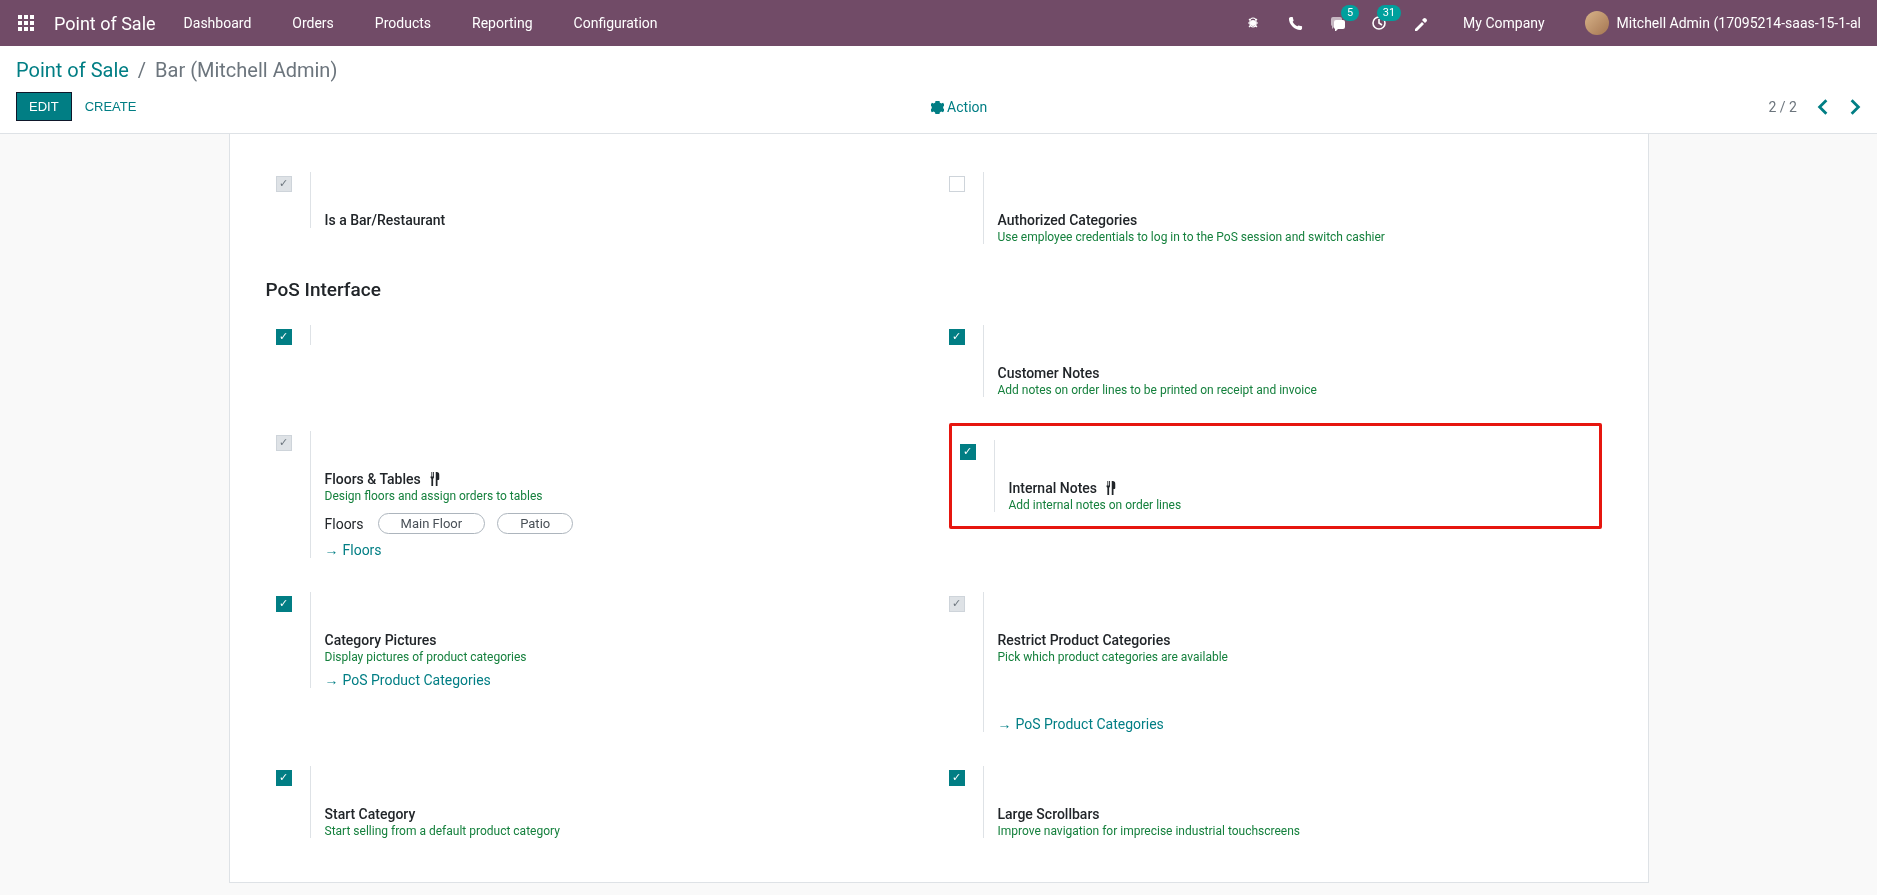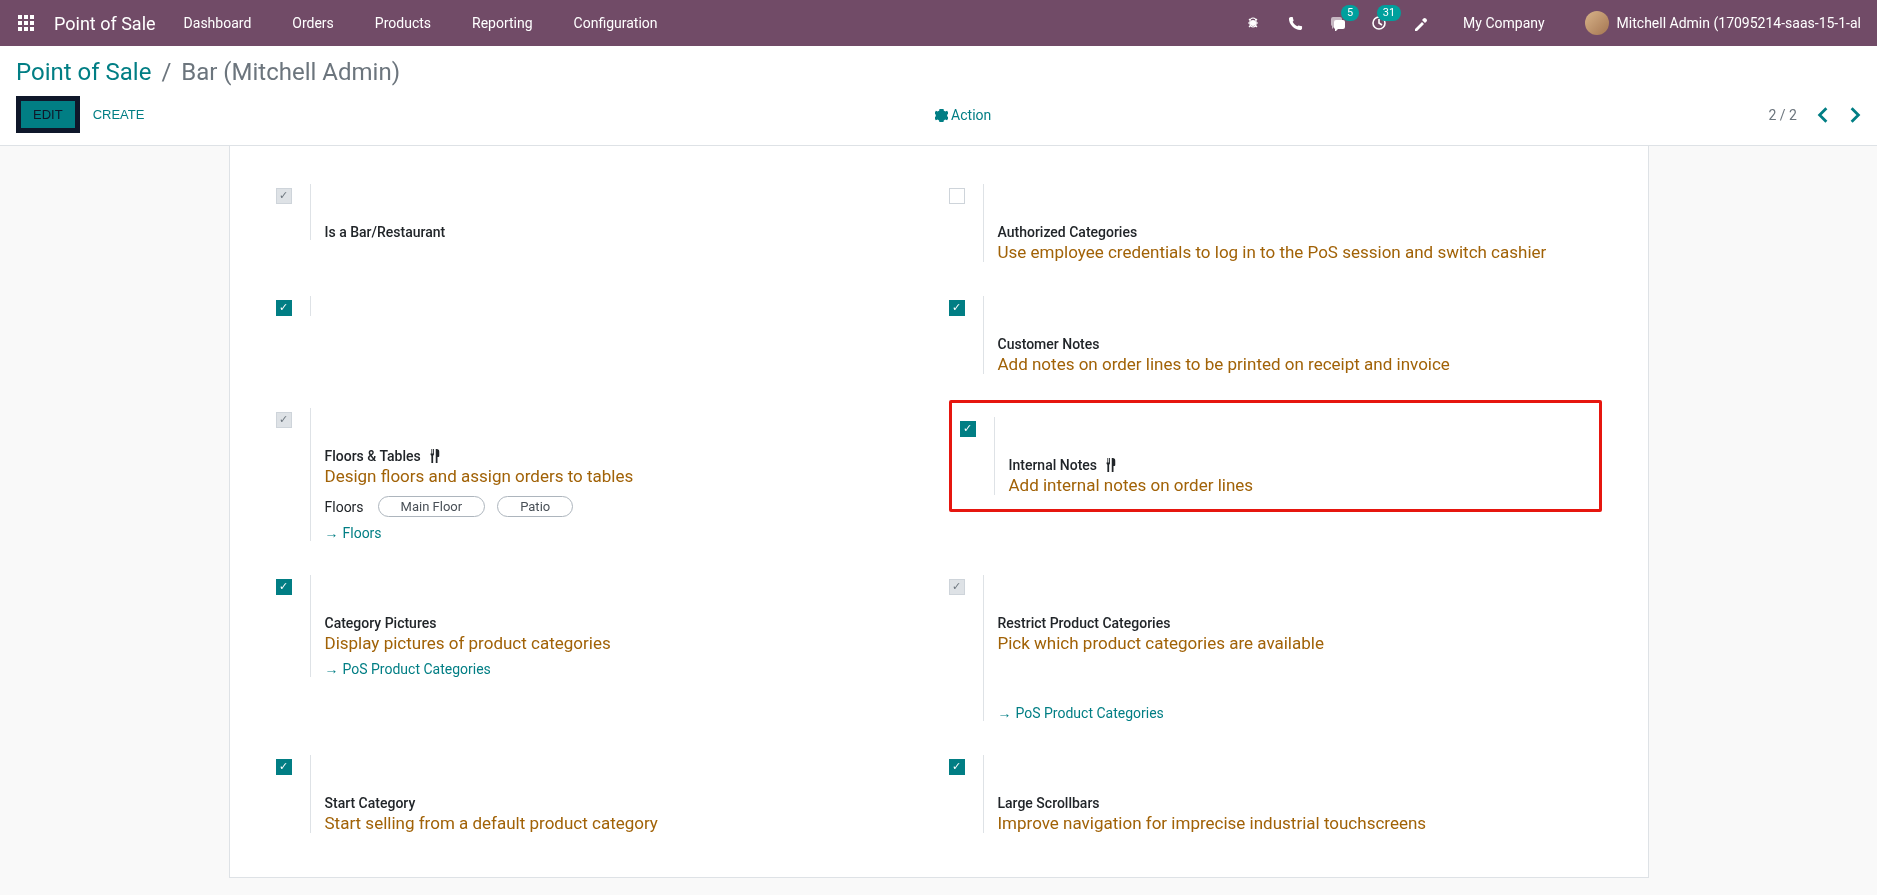--- a/index.html
+++ b/index.html
@@ -11,42 +11,42 @@
   .navbar .nav-item { margin-right: 41px; font-size: 14px; cursor:pointer;}
   .navbar .spacer { flex: 1; }
   .navbar .tray { display: flex; align-items: center; gap: 22px; }
   .navbar .tray .icon-btn { position: relative; cursor:pointer; display:flex; align-items:center; justify-content:center; width:20px; height:20px;}
   .navbar .badge { position: absolute; top: -8px; right: -12px; background:#00a09d; color:#fff; border-radius:10px; font-size:11px; padding:1px 6px; line-height:14px;}
   .navbar .company { margin-left: 10px; font-size:14px; cursor:pointer;}
   .navbar .user { display:flex; align-items:center; gap:8px; margin-left:18px; cursor:pointer;}
   .navbar .avatar { width:24px; height:24px; border-radius:50%; background: linear-gradient(135deg,#d8b48a,#a47551); display:inline-block;}
 
   .control-panel { background:#fff; border-bottom:1px solid #dee2e6; padding: 12px 16px 12px 16px; }
-  .breadcrumb { font-size: 24px; margin-bottom: 10px;}
+  .breadcrumb { font-size: 20px; margin-bottom: 10px;}
   .breadcrumb a { color:#017e84; text-decoration:none;}
   .breadcrumb .sep { color:#6c757d; margin:0 4px;}
   .breadcrumb .current { color:#6c757d;}
   .cp-bottom { display:flex; align-items:center; }
   .btn { display:inline-block; padding:6px 12px; font-size:13px; border:none; cursor:pointer; text-transform:uppercase;}
-  .btn-primary { background:#017e84; color:#0f172a; border:5px solid #0f172a; }
+  .btn-primary { background:#017e84; color:#ffffff; border:1px solid #0f172a; }
   .btn-secondary { background:transparent; color:#017e84; border:1px solid transparent;}
   .cp-center { flex:1; text-align:center; color:#017e84; cursor:pointer; font-size:14px;}
   .cp-right { display:flex; align-items:center; gap:20px; color:#6c757d;}
   .pager-arrow { cursor:pointer; color:#017e84; font-size:20px; }
 
   .sheet { background:#fff; max-width:1420px; margin: 0 auto; border:1px solid #dee2e6; border-top:none; padding: 24px 36px; min-height:700px;}
   .row { display:flex; }
   .col { flex:1; padding: 6px 10px; }
 
   .setting-item { display:flex; align-items:flex-start; padding: 8px 0 14px 0; }
   .setting-item .cb-col { width:28px; padding-top:2px;}
   .setting-item .divider { width:1px; background:#dee2e6; align-self:stretch; margin:0 14px 0 6px;}
   .setting-item .content { flex:1; }
   .setting-item .title { font-weight:500; color:#212529; font-size:14px; display:flex; align-items:center; gap:6px;margin-top:40px;}
-  .setting-item .desc { color:#a16207; font-size:17px; margin-top:2px;}
+  .setting-item .desc { color:#15803d; font-size:12px; margin-top:2px;}
 
   .checkbox { width:16px; height:16px; display:inline-flex; align-items:center; justify-content:center; border:1px solid #017e84; background:#017e84; color:#fff; font-size:11px;}
   .checkbox.disabled { background:#dee2e6; border-color:#ced4da; color:#6c757d;}
   .checkbox.empty { background:#fff; border-color:#ced4da; color:transparent;}
 
   .section-title { font-size:19px; font-weight:500; margin: 14px 0 10px 0; color:#212529;}
 
   .tag { display:inline-block; border:1px solid #adb5bd; border-radius:12px; padding:2px 22px; font-size:13px; color:#495057; margin-right:4px;}
   .link { color:#017e84; font-size:14px; cursor:pointer; display:inline-flex; align-items:center; gap:4px; margin-top:8px;}
   .link .arrow { font-weight:bold;}
@@ -173,20 +173,21 @@
         <div class="cb-col"><span class="checkbox empty">✓</span></div>
         <div class="divider"></div>
         <div class="content">
           <div class="title">Authorized Categories</div>
           <div class="desc">Use employee credentials to log in to the PoS session and switch cashier</div>
         </div>
       </div>
     </div>
   </div>
 
+  <div class="section-title">PoS Interface</div>
 
   <div class="row">
     <div class="col">
       <div class="setting-item">
         <div class="cb-col"><span class="checkbox">✓</span></div>
         <div class="divider"></div>
       </div>
     </div>
     <div class="col">
       <div class="setting-item">

